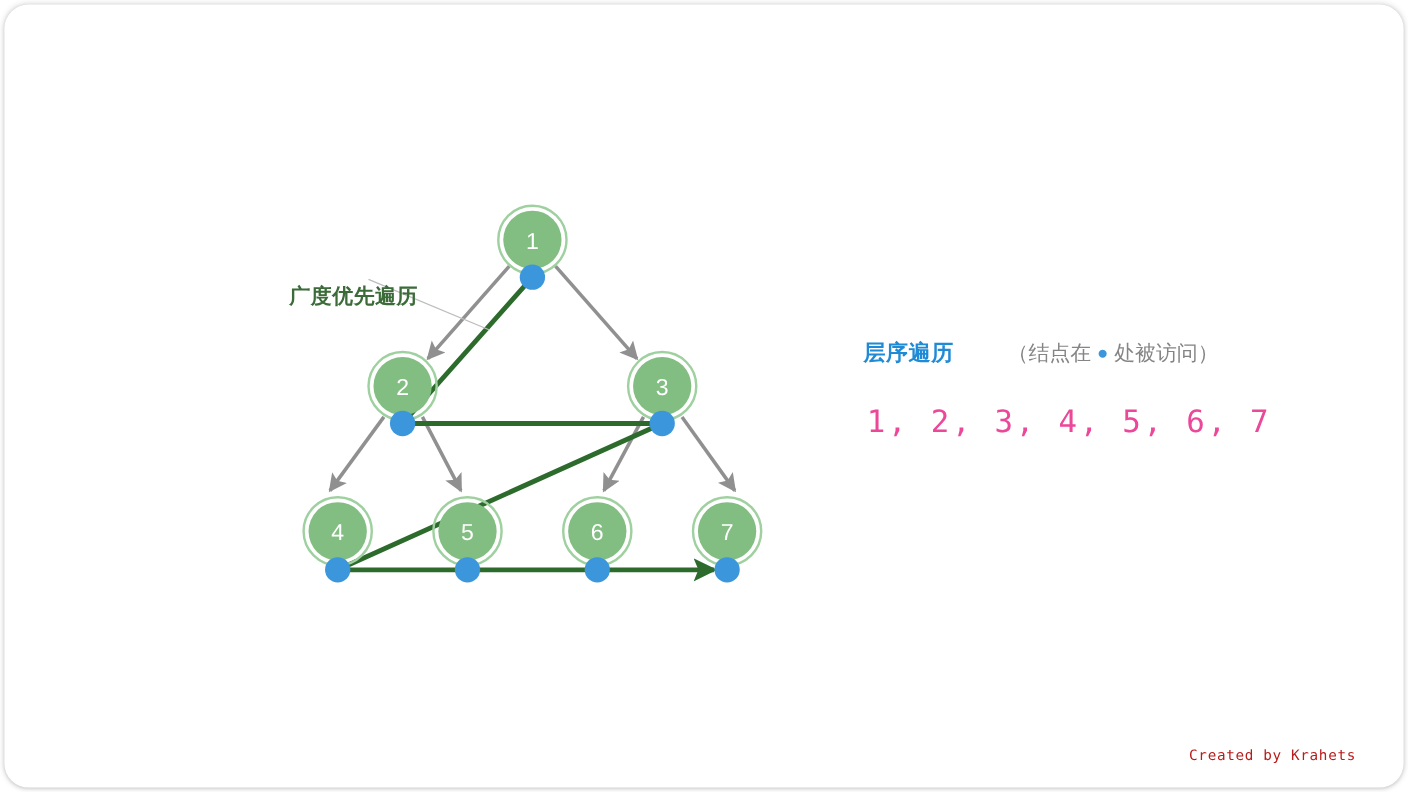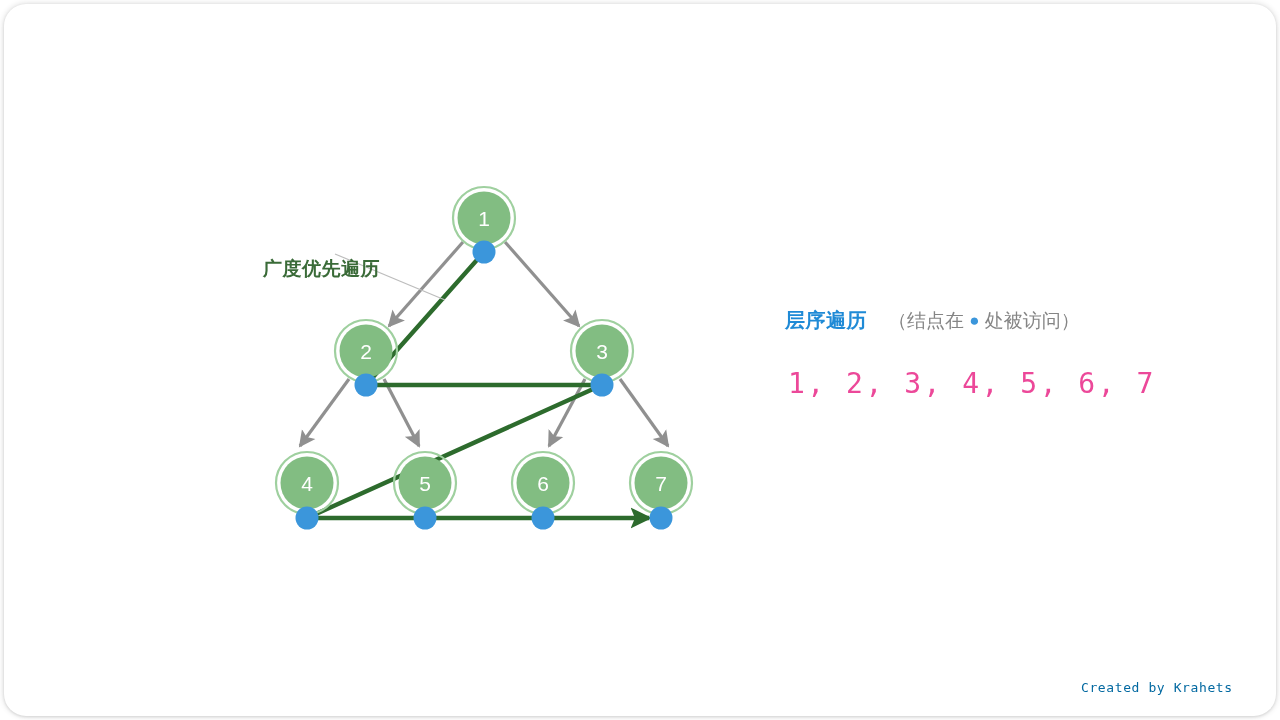--- a/index.html
+++ b/index.html
@@ -42,21 +42,21 @@
     left: 781px;
     top: 303px;
     font-size: 20px;
     font-weight: bold;
     color: #1f8ad6;
     letter-spacing: 0.5px;
     white-space: nowrap;
   }
   .legend-note {
     position: absolute;
-    left: 884px;
+    left: 912px;
     top: 304px;
     font-size: 19px;
     color: #858585;
     white-space: nowrap;
   }
   .legend-note .dotglyph {
     color: #3b96db;
     font-size: 17px;
     vertical-align: 1px;
   }
@@ -69,21 +69,21 @@
     color: #ec4899;
     letter-spacing: 2.5px;
     white-space: nowrap;
   }
   .credit {
     position: absolute;
     left: 1077px;
     top: 676px;
     font-family: "DejaVu Sans Mono", "Liberation Mono", monospace;
     font-size: 13px;
-    color: #0369a1;
+    color: #b91c1c;
     letter-spacing: 0.6px;
     white-space: nowrap;
   }
   .bfs-label {
     position: absolute;
     left: 259px;
     top: 219px;
     font-size: 19px;
     font-weight: bold;
     color: #3a6b38;

